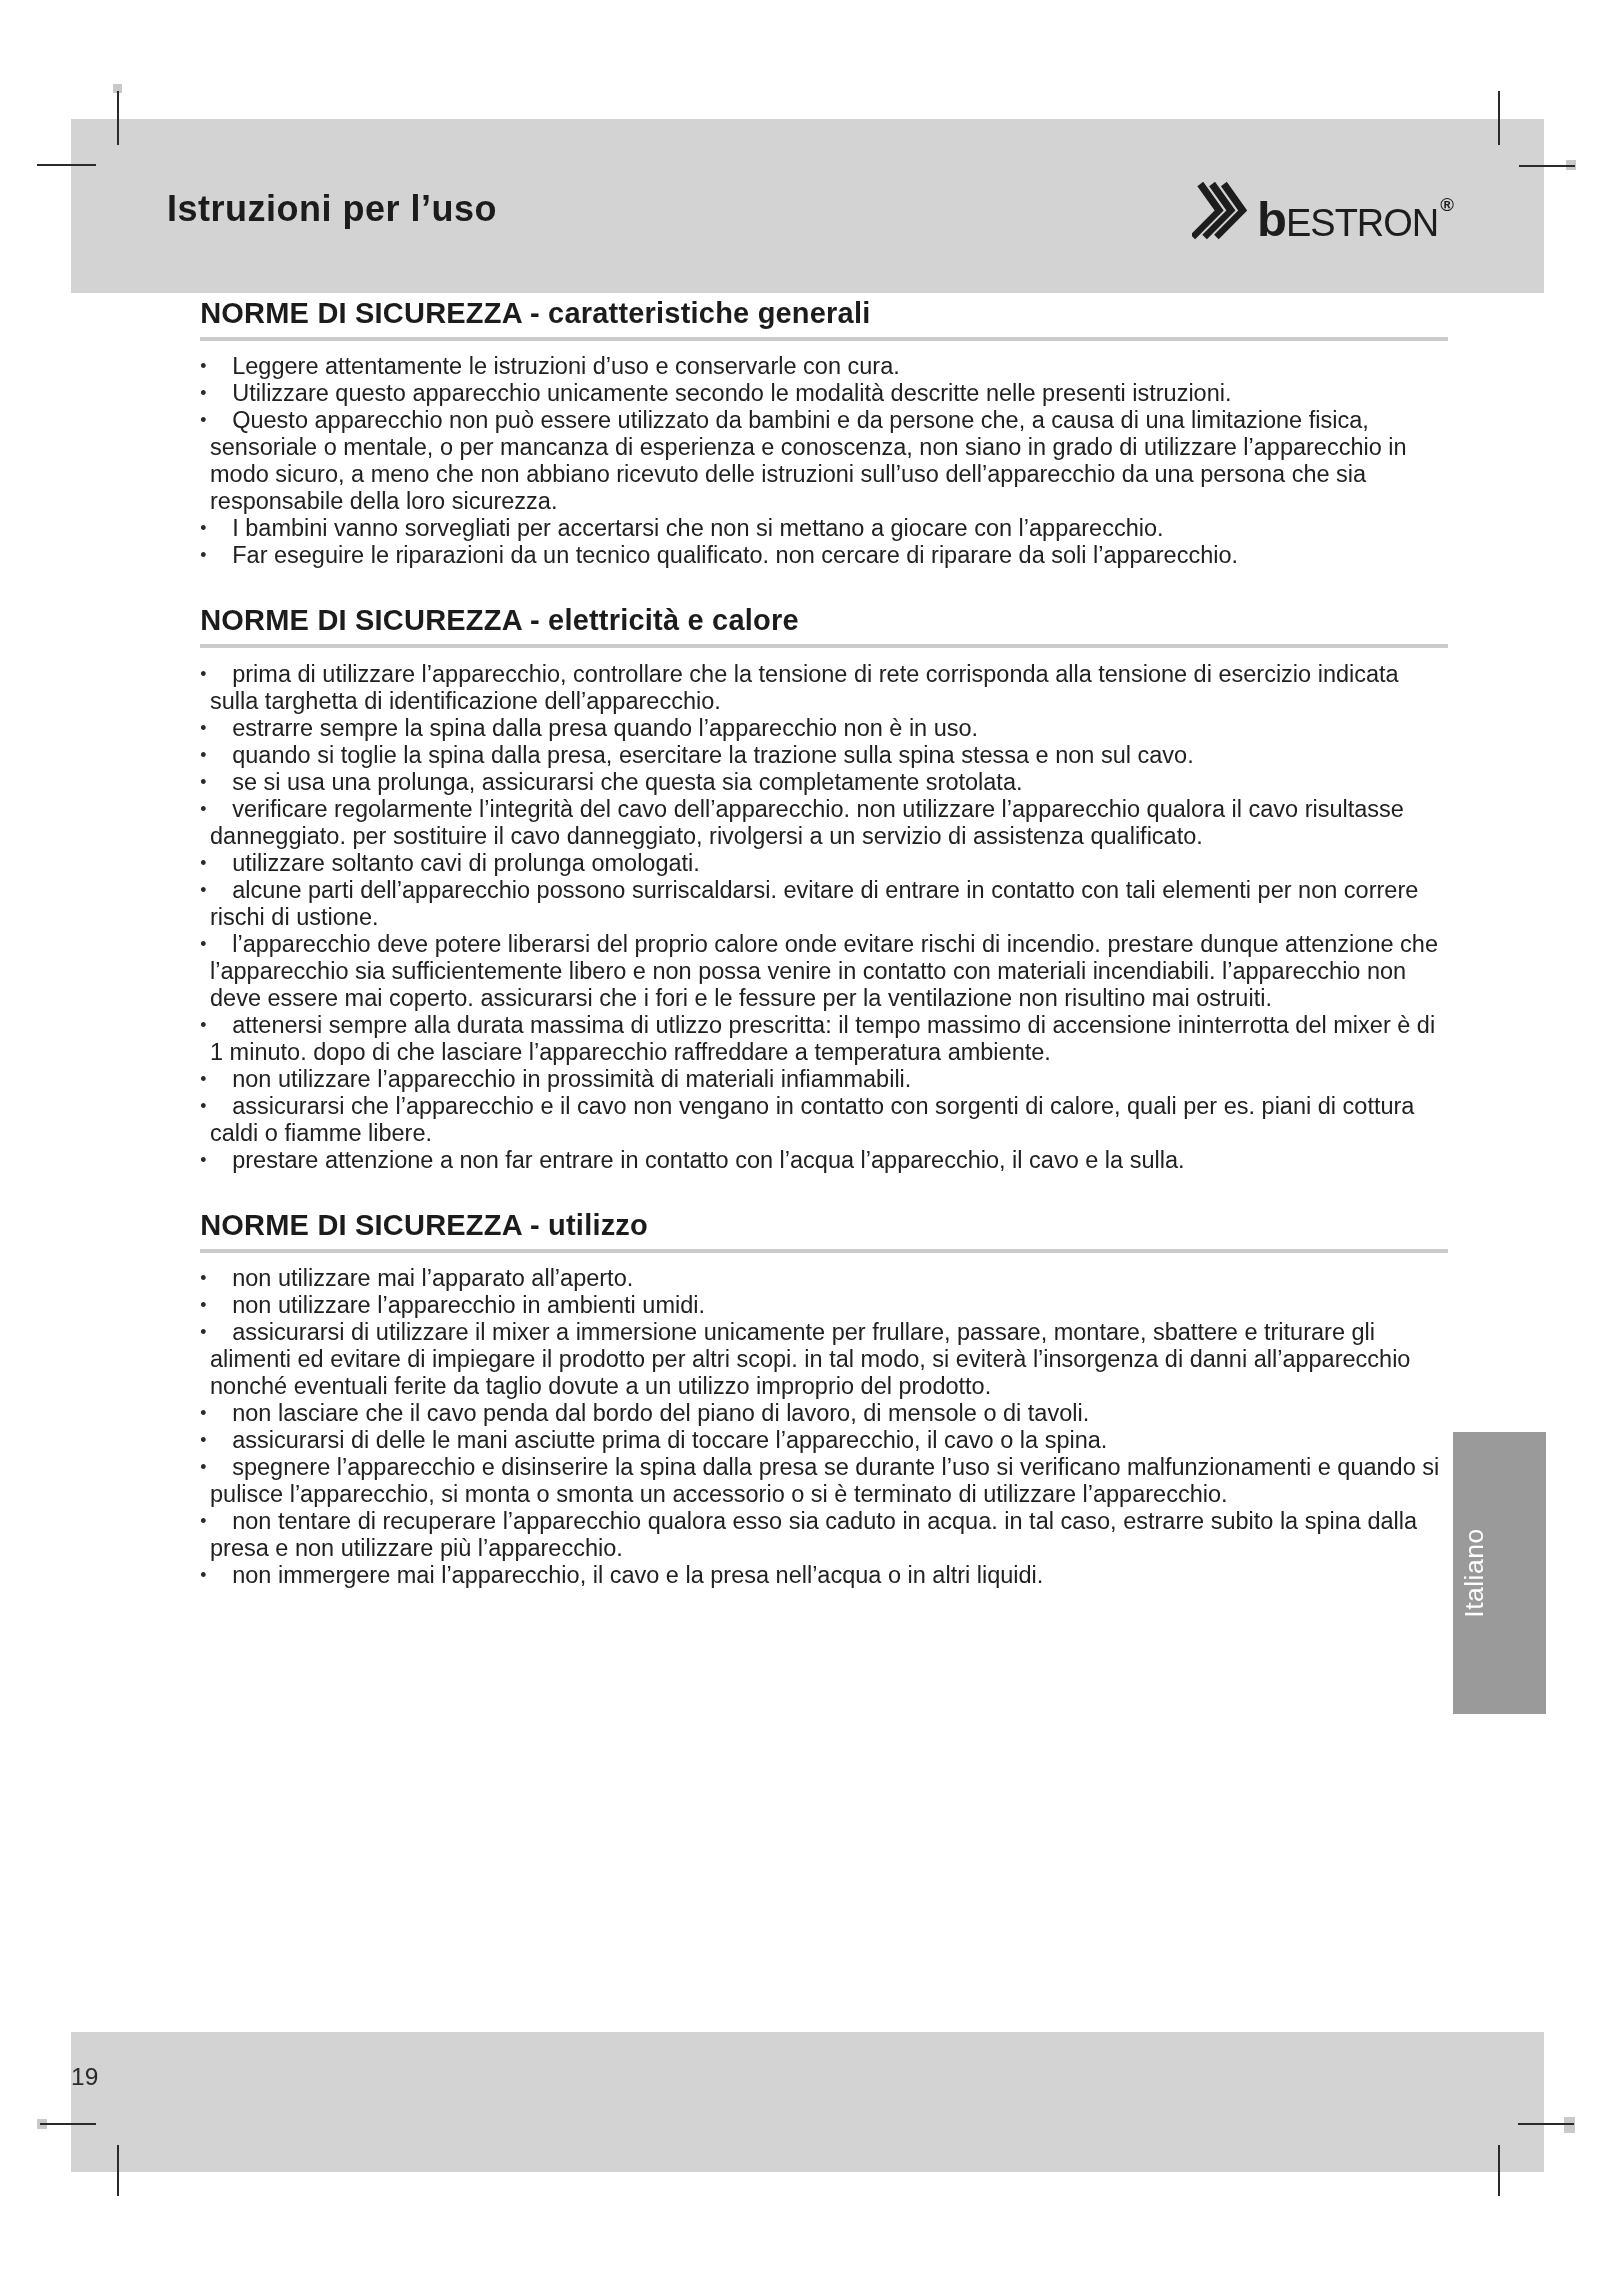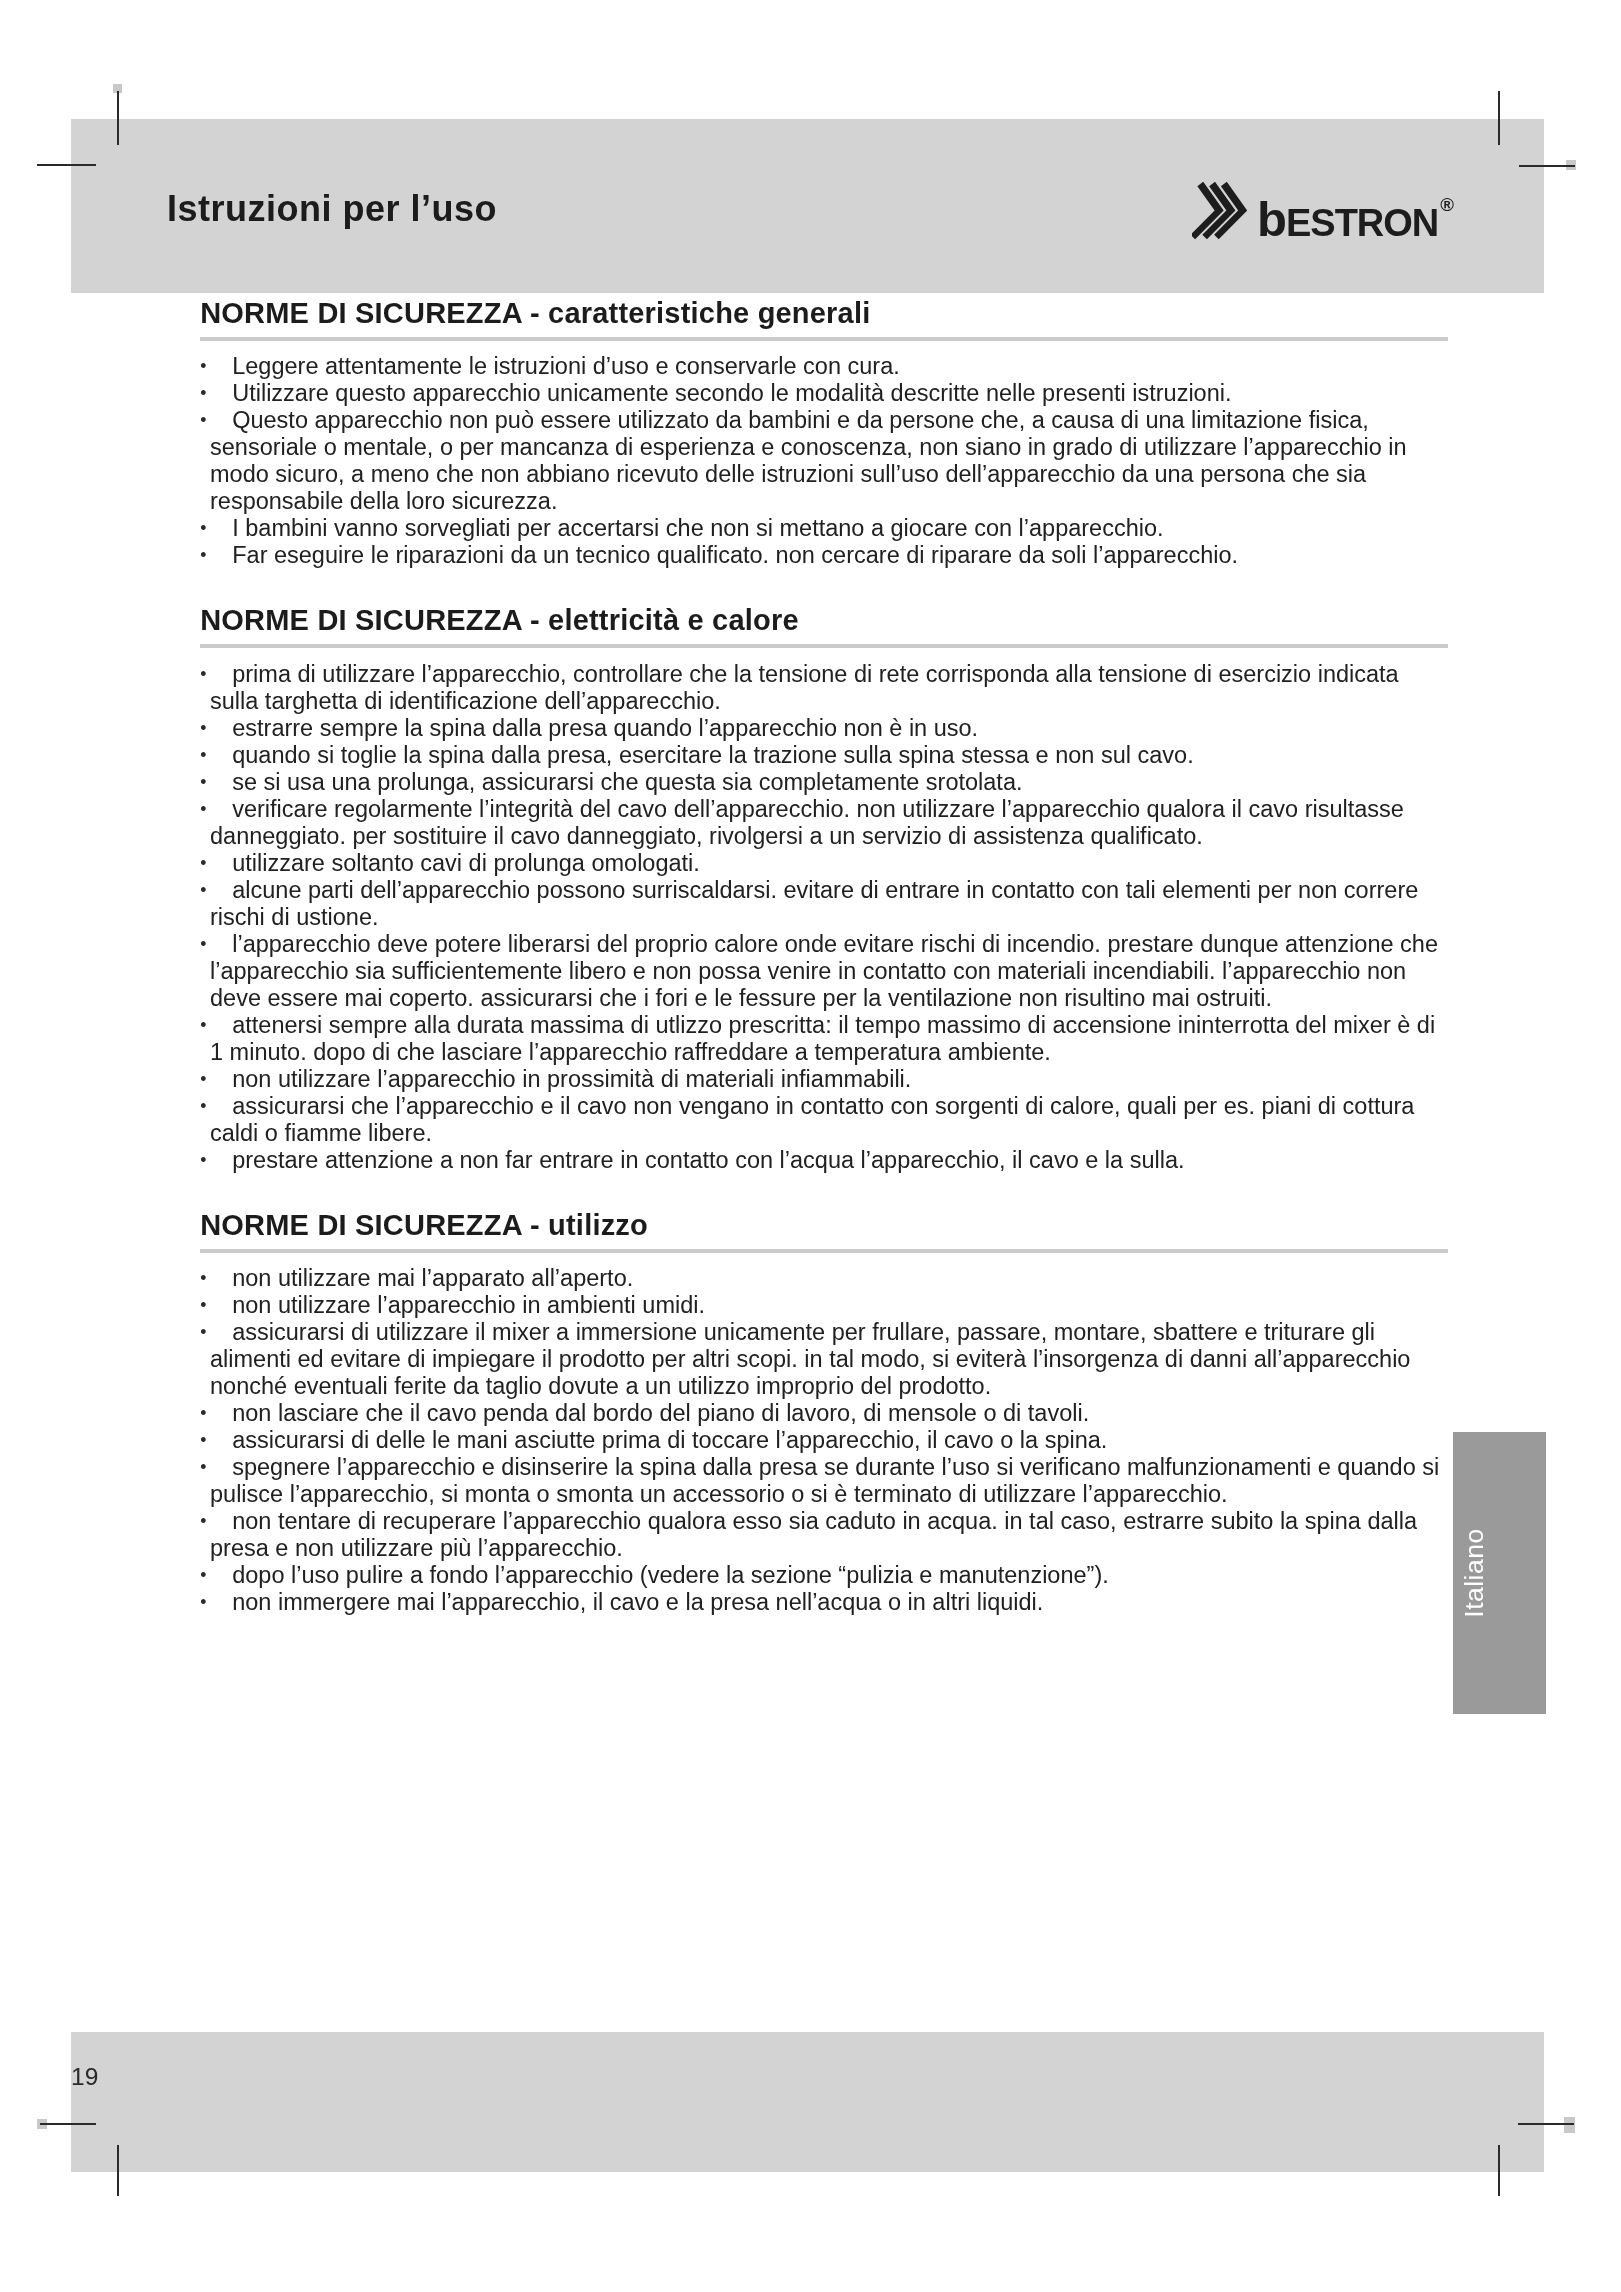--- a/index.html
+++ b/index.html
@@ -15,21 +15,21 @@
   .page-title {
     position:absolute; left:96px; top:69px;
     font-size:36px; font-weight:bold; letter-spacing:0.5px; color:#1c1c1c;
   }
   .page-number { display:inline-block; margin-top:31px; font-size:24.5px; color:#2a2a2a; }
 
   .logo { position:absolute; right:90px; top:61px; display:flex; align-items:flex-end; }
   .logo .chev { margin-right:9.8px; margin-bottom:2px; }
   .brand { white-space:nowrap; color:#1d1d1d; }
   .brand-b { font-size:49px; font-weight:bold; letter-spacing:-1px; }
-  .brand-rest { font-size:38px; font-weight:bold; letter-spacing:-1px; }
+  .brand-rest { font-size:38px; font-weight:normal; letter-spacing:-1px; }
   .brand-reg { font-size:18.6px; font-weight:bold; vertical-align:25.5px; margin-left:2px; }
 
   .main { position:absolute; left:210px; top:297px; width:1238px; }
   .section h2 {
     margin:0 0 0 -9.8px; font-size:29px; line-height:33px;
     font-weight:bold; color:#1c1c1c; letter-spacing:0.2px;
   }
   .section + .section { margin-top:35px; }
   .rule { margin:6.9px 0 0 -9.8px; width:calc(100% + 9.8px); height:3.9px; background:#cbcbcb; }
   ul.bullets { list-style:none; margin:12.7px 0 0 0; padding:0; font-size:23.5px; line-height:27px; }
@@ -106,21 +106,20 @@
       <h2>NORME DI SICUREZZA - utilizzo</h2>
       <div class="rule"></div>
       <ul class="bullets">
           <li><span class="dot">•</span><span class="txt">non utilizzare mai l’apparato all’aperto.</span></li>
           <li><span class="dot">•</span><span class="txt">non utilizzare l’apparecchio in ambienti umidi.</span></li>
           <li><span class="dot">•</span><span class="txt">assicurarsi di utilizzare il mixer a immersione unicamente per frullare, passare, montare, sbattere e triturare gli alimenti ed evitare di impiegare il prodotto per altri scopi. in tal modo, si eviterà l’insorgenza di danni all’apparecchio nonché eventuali ferite da taglio dovute a un utilizzo improprio del prodotto.</span></li>
           <li><span class="dot">•</span><span class="txt">non lasciare che il cavo penda dal bordo del piano di lavoro, di mensole o di tavoli.</span></li>
           <li><span class="dot">•</span><span class="txt">assicurarsi di delle le mani asciutte prima di toccare l’apparecchio, il cavo o la spina.</span></li>
           <li><span class="dot">•</span><span class="txt">spegnere l’apparecchio e disinserire la spina dalla presa se durante l’uso si verificano malfunzionamenti e quando si pulisce l’apparecchio, si monta o smonta un accessorio o si è terminato di utilizzare l’apparecchio.</span></li>
           <li><span class="dot">•</span><span class="txt">non tentare di recuperare l’apparecchio qualora esso sia caduto in acqua. in tal caso, estrarre subito la spina dalla presa e non utilizzare più l’apparecchio.</span></li>
-          <li><span class="dot">•</span><span class="txt">dopo l’uso pulire a fondo l’apparecchio (vedere la sezione “pulizia e manutenzione”).</span></li>
           <li><span class="dot">•</span><span class="txt">non immergere mai l’apparecchio, il cavo e la presa nell’acqua o in altri liquidi.</span></li>
         </ul>
     </section>
   </div>
 
   <div class="side-tab">
     <span class="tab-label">Italiano</span>
   </div>
 
   <div class="bar footer-bar">

